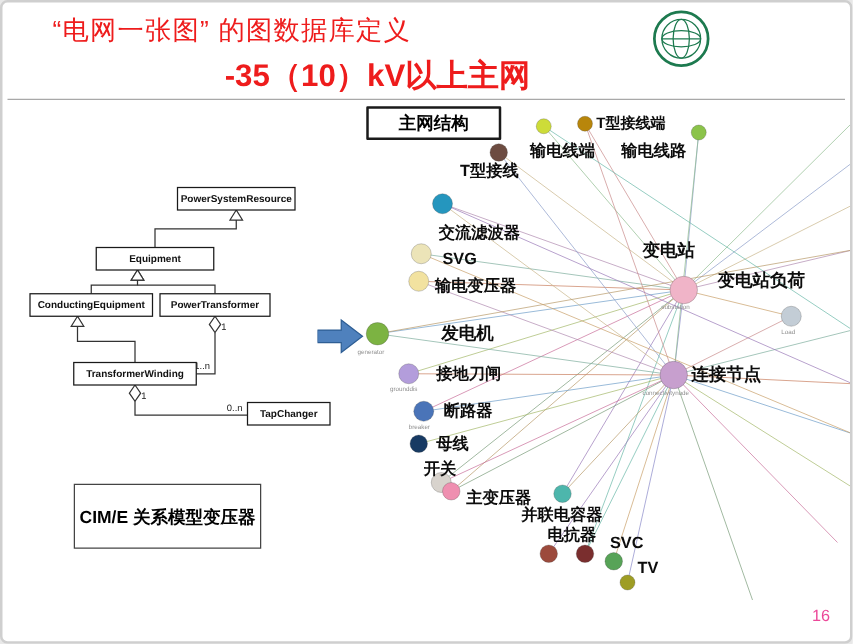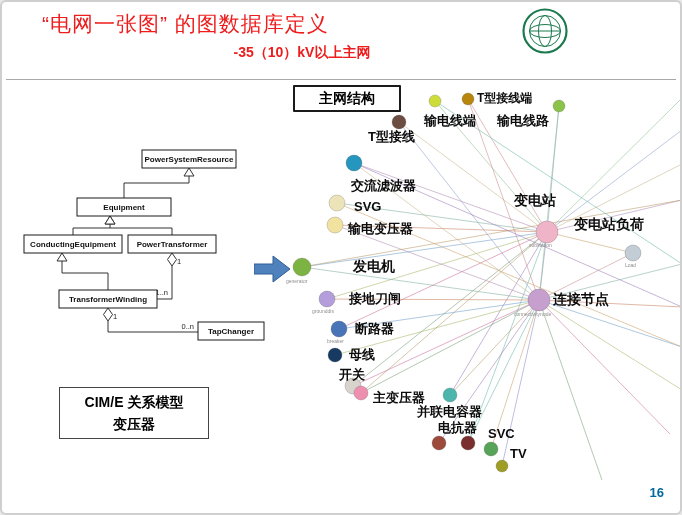--- a/index.html
+++ b/index.html
@@ -1,34 +1,34 @@
 <!DOCTYPE html>
 <html><head>
 <meta charset="utf-8">
 <style>
   html,body{margin:0;padding:0;background:#e8e8e8;font-family:"Liberation Sans",sans-serif;}
   .slide{position:relative;width:682px;height:515px;background:#fff;border:2px solid #cfcfcf;border-radius:6px;overflow:hidden;box-sizing:border-box;}
   #scene-svg{position:absolute;left:0;top:0;z-index:1;}
   #scene-svg text{font-family:"Liberation Sans",sans-serif;}
   .overlay{position:absolute;z-index:2;}
   .title1{left:40px;top:8px;font-size:21px;font-weight:normal;color:#ee1c1c;letter-spacing:1px;}
-  .title2{left:110px;top:42px;width:380px;text-align:center;font-size:14px;font-weight:bold;color:#ee1c1c;}
+  .title2{left:110px;top:42px;width:380px;text-align:center;font-size:25px;font-weight:bold;color:#ee1c1c;}
   .header-rule{left:4px;top:77px;width:670px;height:1px;background:#a8a8a8;}
   .emblem{left:520px;top:6px;}
   .logo-text{left:568px;top:10px;width:110px;text-align:center;color:#17355e;}
   .logo-en{font-family:"Liberation Serif",serif;font-size:14px;font-weight:bold;letter-spacing:1px;white-space:nowrap;}
   .logo-rule{height:1px;background:#b4933a;margin:2px 6px;}
   .logo-sub{font-size:6.5px;font-weight:bold;letter-spacing:1.5px;white-space:nowrap;}
   .logo-cn{font-size:6.5px;color:#1d7a4f;margin-top:2px;white-space:nowrap;}
   .legend-box{left:291px;top:83px;width:104px;height:23px;border:2px solid #1a1a1a;border-radius:1px;background:#fff;
     display:flex;align-items:center;justify-content:center;font-size:14px;font-weight:bold;color:#000;}
   .cim-box{left:57px;top:385px;width:148px;height:50px;border:1.5px solid #444;background:#fff;
-    display:flex;flex-direction:column;align-items:center;justify-content:center;font-size:14px;font-weight:bold;line-height:22px;color:#000;}
+    display:flex;flex-direction:row;align-items:center;justify-content:center;font-size:14px;font-weight:bold;line-height:22px;color:#000;}
   .arrow{left:252px;top:252px;}
-  .page-number{right:16px;bottom:13px;font-size:13px;font-weight:bold;color:#0369a1;text-align:center;}
+  .page-number{right:16px;bottom:13px;font-size:13px;font-weight:normal;color:#ec4899;text-align:center;}
 </style>
 </head>
 <body>
 
 <div class="slide">
 
   <svg id="scene-svg" width="682" height="515">
       <line x1="466" y1="97" x2="545" y2="230" stroke="#c98b8b" stroke-width="0.8" opacity="0.7"></line>
       <line x1="433" y1="99" x2="545" y2="230" stroke="#8fbc8f" stroke-width="0.8" opacity="0.7"></line>
       <line x1="557" y1="104" x2="545" y2="230" stroke="#8b9dc9" stroke-width="0.8" opacity="0.7"></line>

